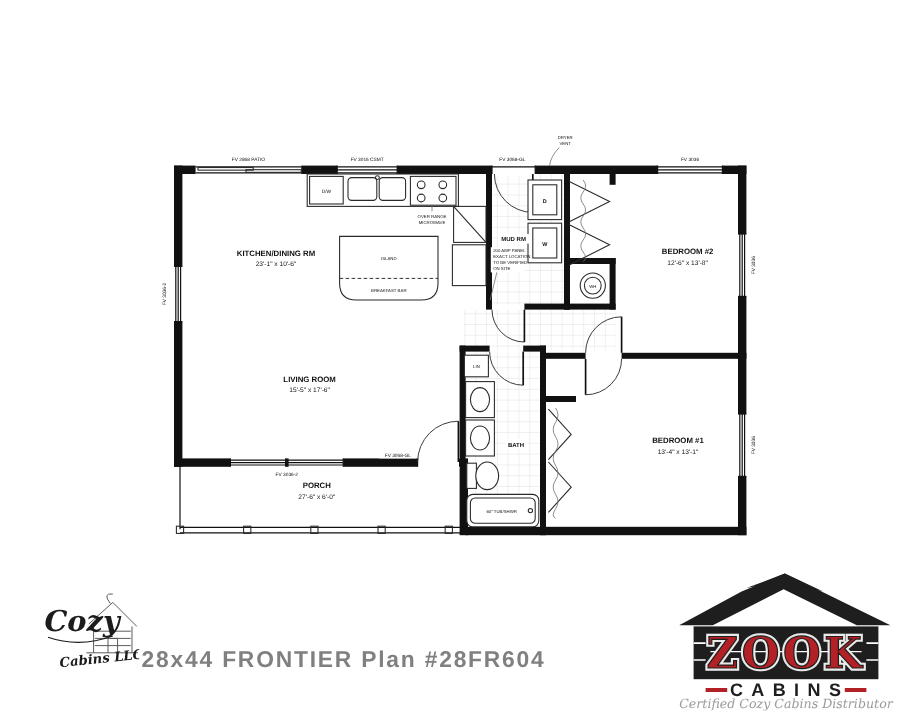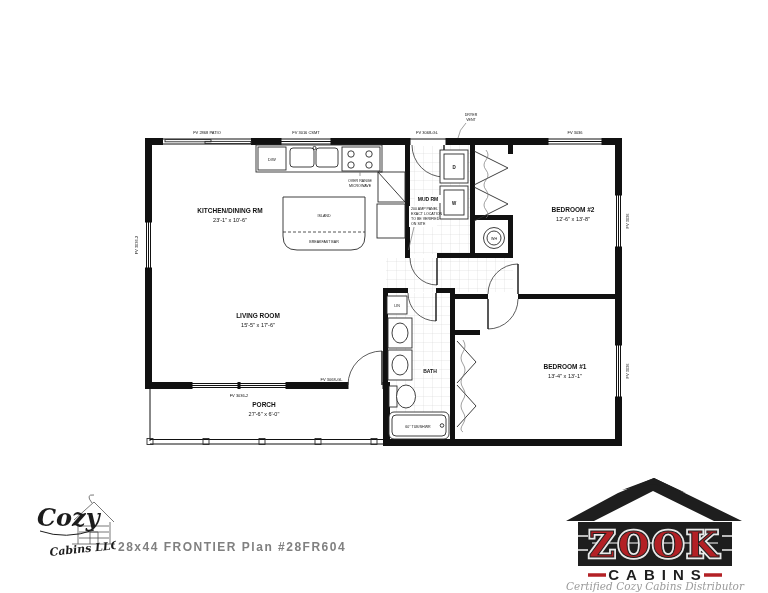--- a/index.html
+++ b/index.html
@@ -13,21 +13,21 @@
   .arc{stroke:#333;stroke-width:0.8;fill:none;}
   .leaf{stroke:#111;stroke-width:1.4;fill:none;}
   .rod{stroke:#777;stroke-width:0.7;fill:none;}
   .rm{font:bold 6.5px "Liberation Sans",sans-serif;fill:#111;text-anchor:middle;}
   .dim{font:5.5px "Liberation Sans",sans-serif;fill:#111;text-anchor:middle;}
   .sm{font:bold 5px "Liberation Sans",sans-serif;fill:#111;text-anchor:middle;}
   .lab{font:4px "Liberation Sans",sans-serif;fill:#111;text-anchor:middle;}
   .note{font:3.6px "Liberation Sans",sans-serif;fill:#111;text-anchor:middle;}
   .noteL{font:3.6px "Liberation Sans",sans-serif;fill:#111;}
   .app{font:bold 4.5px "Liberation Sans",sans-serif;fill:#111;text-anchor:middle;}
-  #caption{position:absolute;left:118px;top:540px;font-size:12px;letter-spacing:1.5px;color:#808080;font-weight:bold;}
+  #caption{position:absolute;left:118px;top:540px;font-size:19px;letter-spacing:1.5px;color:#808080;font-weight:bold;}
   .zook-name{font:bold 36px "DejaVu Serif",serif;letter-spacing:3px;text-anchor:middle;}
   .zook-sub{font:bold 15px "Liberation Sans",sans-serif;letter-spacing:7px;text-anchor:middle;fill:#1e1e1e;}
   .zook-tag{font:italic 10.5px "DejaVu Serif",serif;text-anchor:middle;fill:#9b9b9b;}
   .cozy-script{font:italic bold 24px "DejaVu Serif",serif;fill:#1c1c1c;}
   .cozy-sub{font:italic bold 11px "DejaVu Serif",serif;fill:#1c1c1c;}
 </style>
 </head>
 <body>
 
 <svg id="plan-svg" width="768" height="593" viewBox="0 0 768 593">

